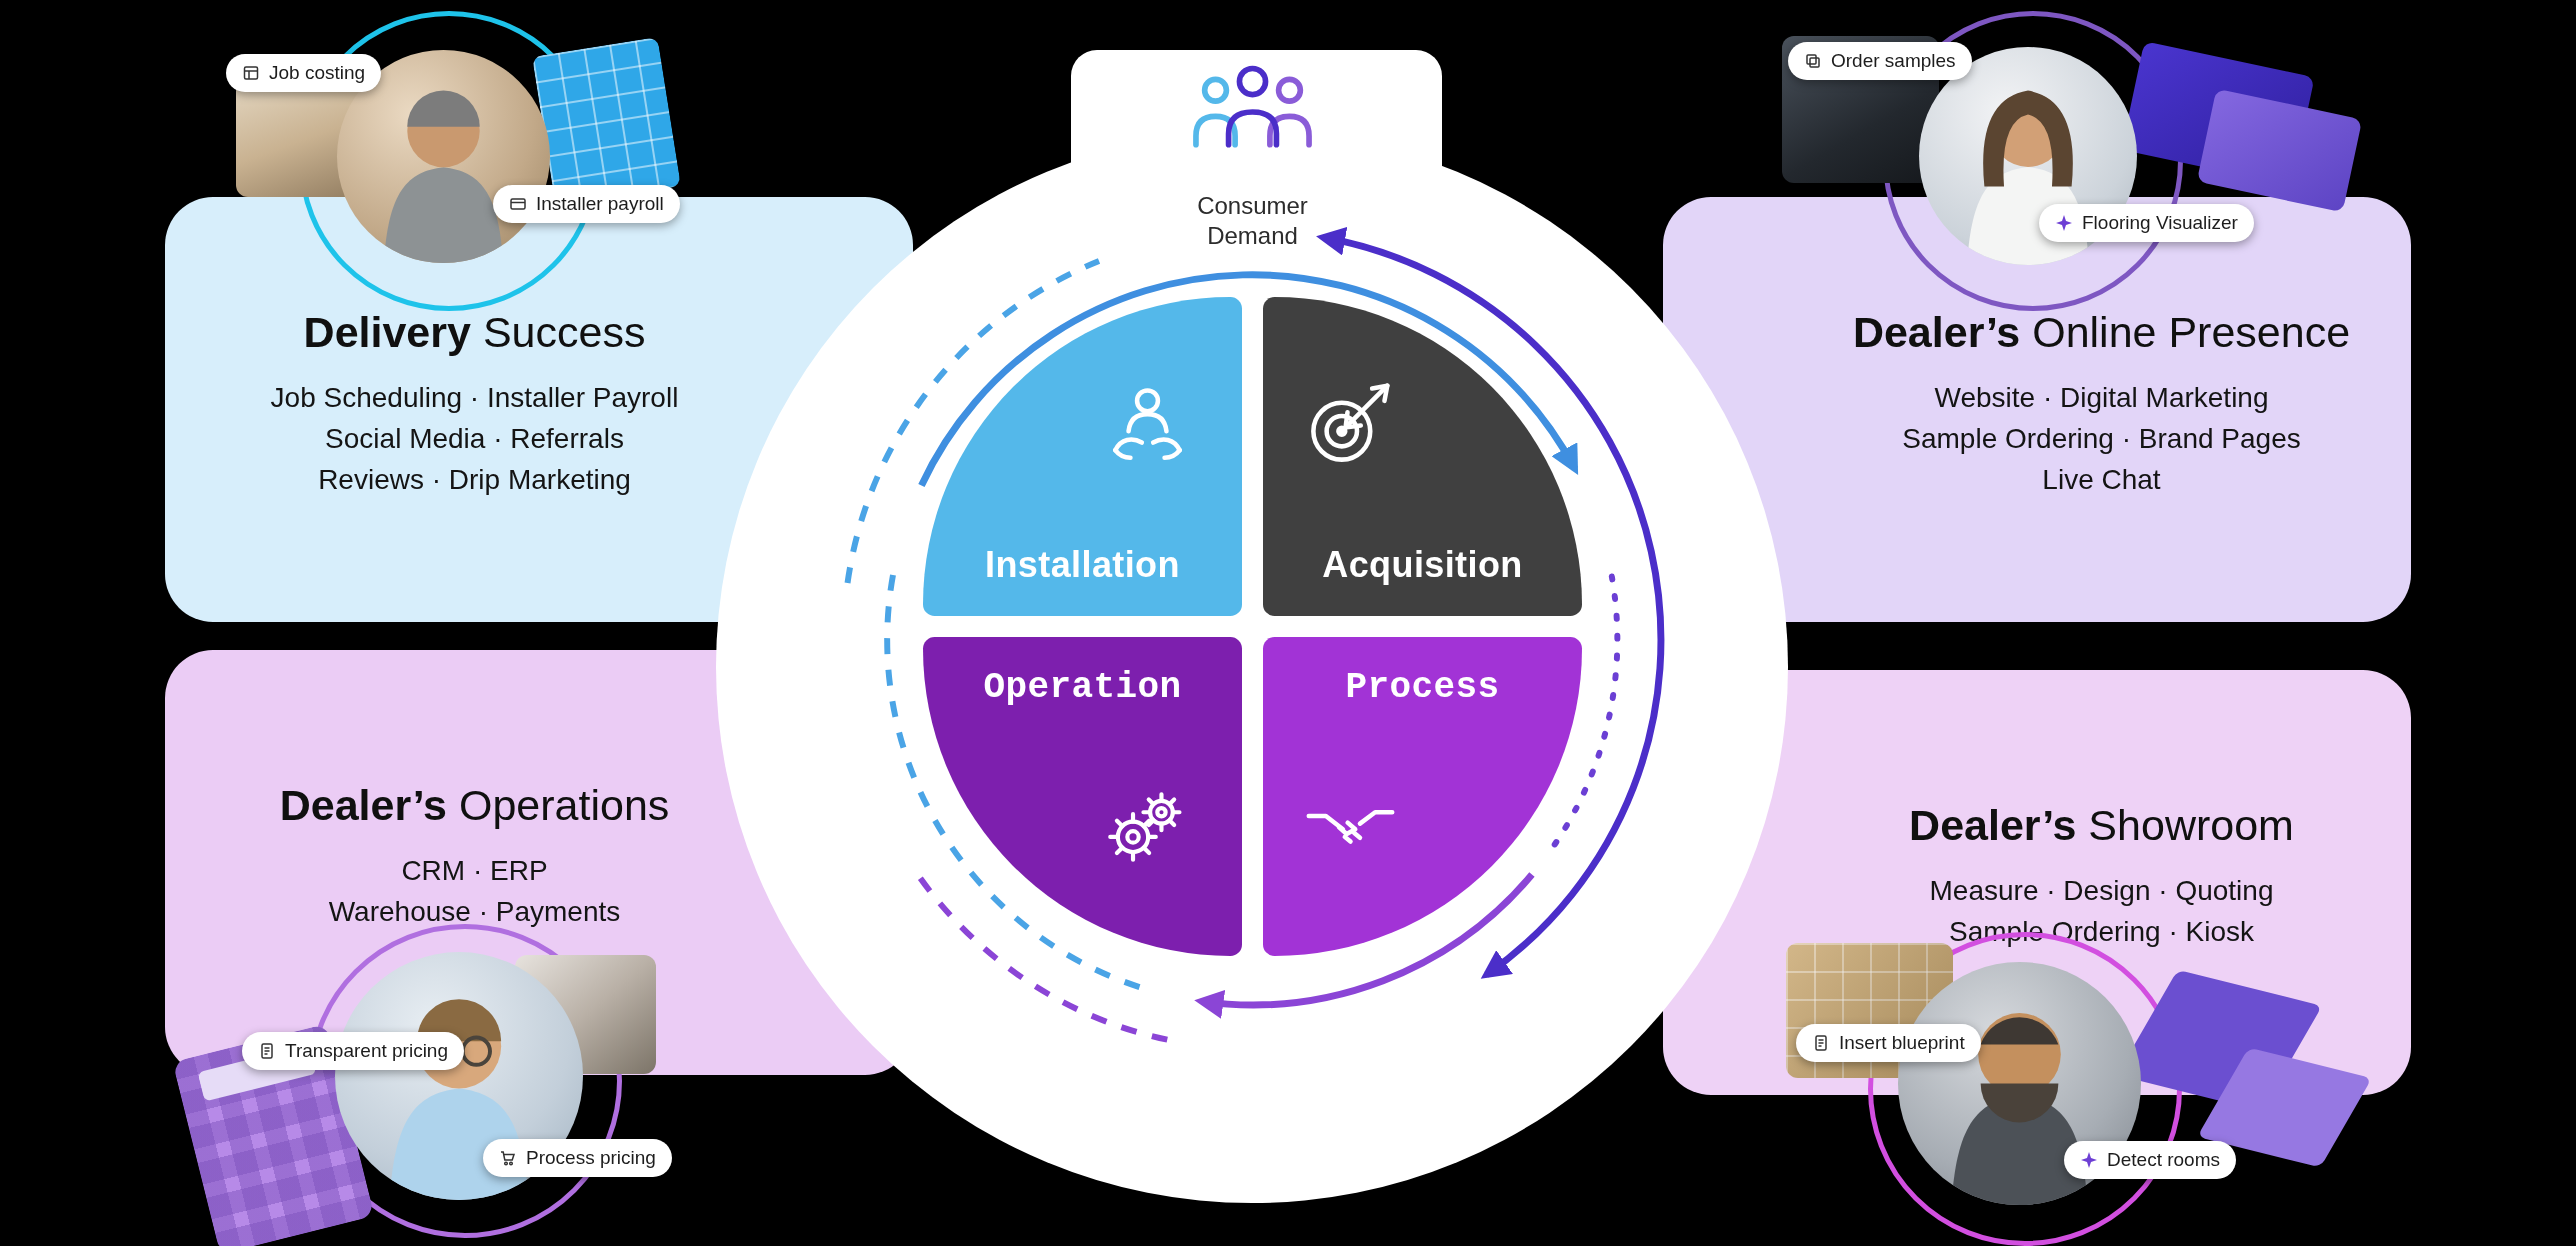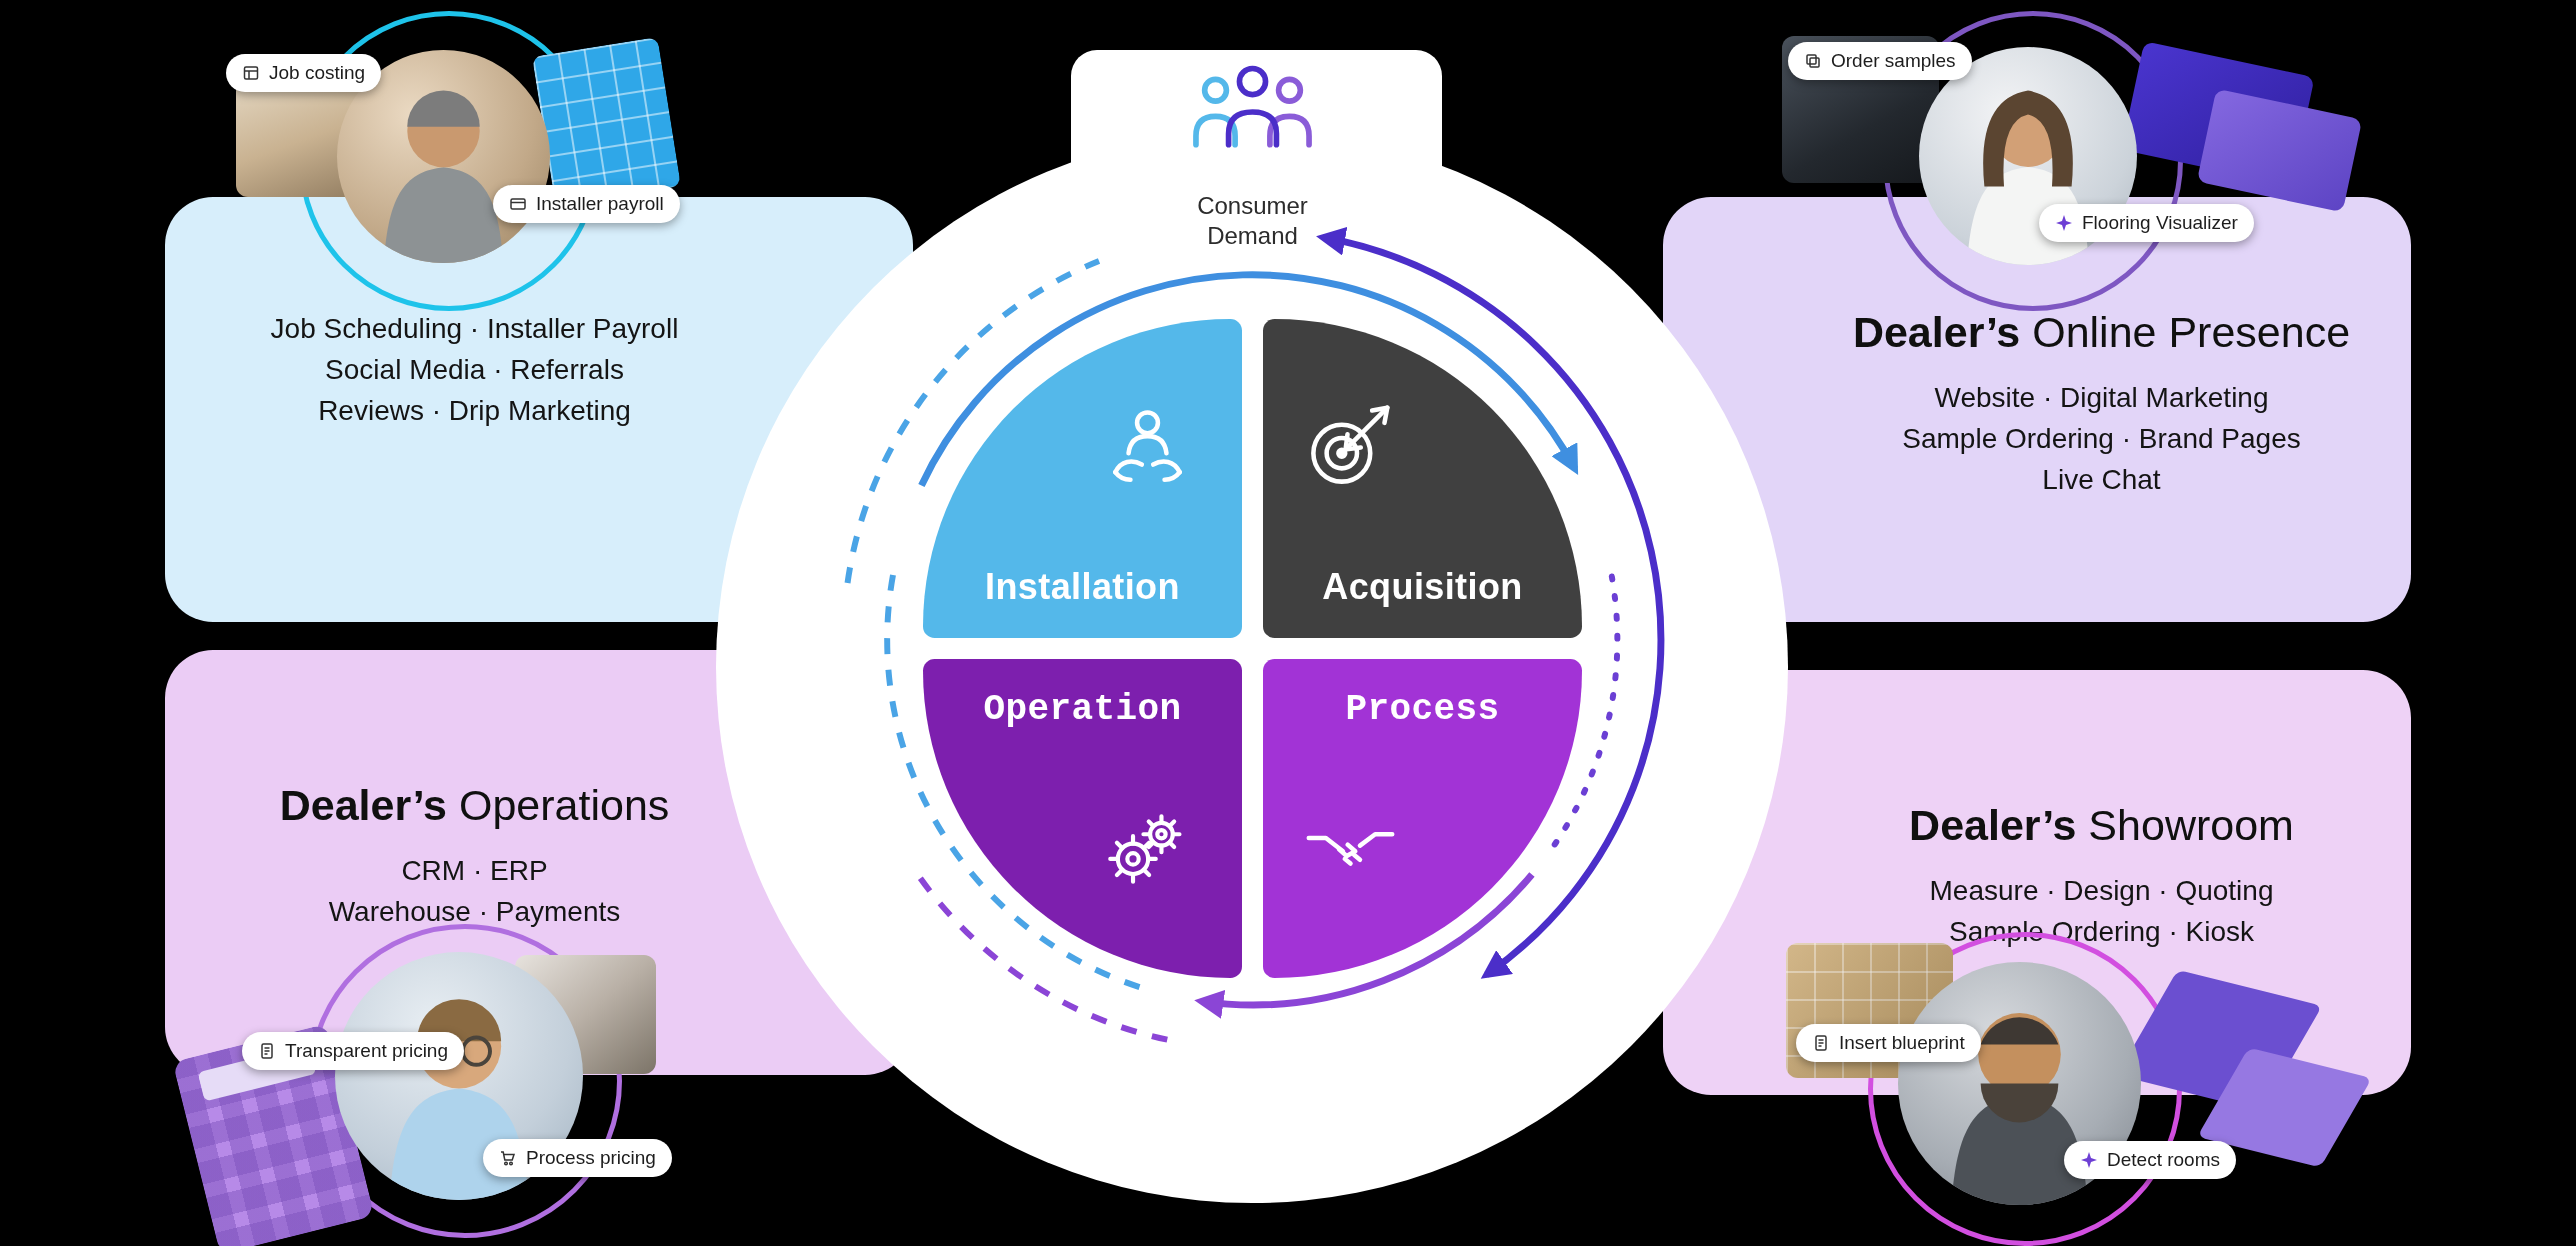--- a/index.html
+++ b/index.html
@@ -25,21 +25,21 @@
   .hub-tab{position:absolute;left:1071px;top:50px;width:371px;height:169px;background:#fff;
            border-radius:26px 26px 0 0;z-index:2;}
   .hub-disc{position:absolute;left:716px;top:131px;width:1072px;height:1072px;border-radius:50%;
             background:#fff;z-index:2;}
   .people-icon{position:absolute;left:1187px;top:62px;width:131px;height:87px;z-index:5;}
   .demand-label{position:absolute;left:1173px;top:191px;width:159px;text-align:center;
                 font-size:24px;line-height:30px;color:#2c2c2c;z-index:5;}
 
   .arrows{position:absolute;left:0;top:0;z-index:3;}
 
-  .quads{position:absolute;left:923px;top:319px;width:659px;height:659px;z-index:4;}
+  .quads{position:absolute;left:923px;top:297px;width:659px;height:659px;z-index:4;}
   .quad{position:absolute;width:319px;height:319px;}
   #q-tl{left:0;   top:0;   border-radius:319px 12px 12px 12px;}
   #q-tr{left:340px;top:0;  border-radius:12px 319px 12px 12px;}
   #q-bl{left:0;   top:340px;border-radius:12px 12px 12px 319px;}
   #q-br{left:340px;top:340px;border-radius:12px 12px 319px 12px;}
   .q-label{position:absolute;width:100%;text-align:center;color:#fff;font-size:36px;
            font-weight:700;letter-spacing:0.4px;}
   .q-label.bottom{bottom:30px;} .q-label.top{top:30px;font-family:Liberation Mono, monospace;}
   .q-icon{position:absolute;width:91px;height:91px;}
   #q-tl .q-icon{left:179px;top:83px;}
@@ -114,20 +114,21 @@
   #pill-blueprint{left:1796px;top:1024px;}
   #pill-rooms{left:2064px;top:1141px;}
 </style>
 </head>
 <body>
 
 <div class="stage">
 
   <div class="panel left" id="panel-delivery" style="background: rgb(215, 238, 251);">
     <div class="panel-content">
+      <div class="p-title"><span class="tb">Delivery</span><span> Success</span></div>
       <div class="pline">Job Scheduling · Installer Payroll</div>
       <div class="pline">Social Media · Referrals</div>
       <div class="pline">Reviews · Drip Marketing</div>
     </div>
   </div>
 
   <div class="panel left lower" id="panel-operations" style="background: rgb(235, 204, 245);">
     <div class="panel-content">
       <div class="p-title"><span class="tb">Dealer’s</span><span> Operations</span></div>
       <div class="pline">CRM · ERP</div>

